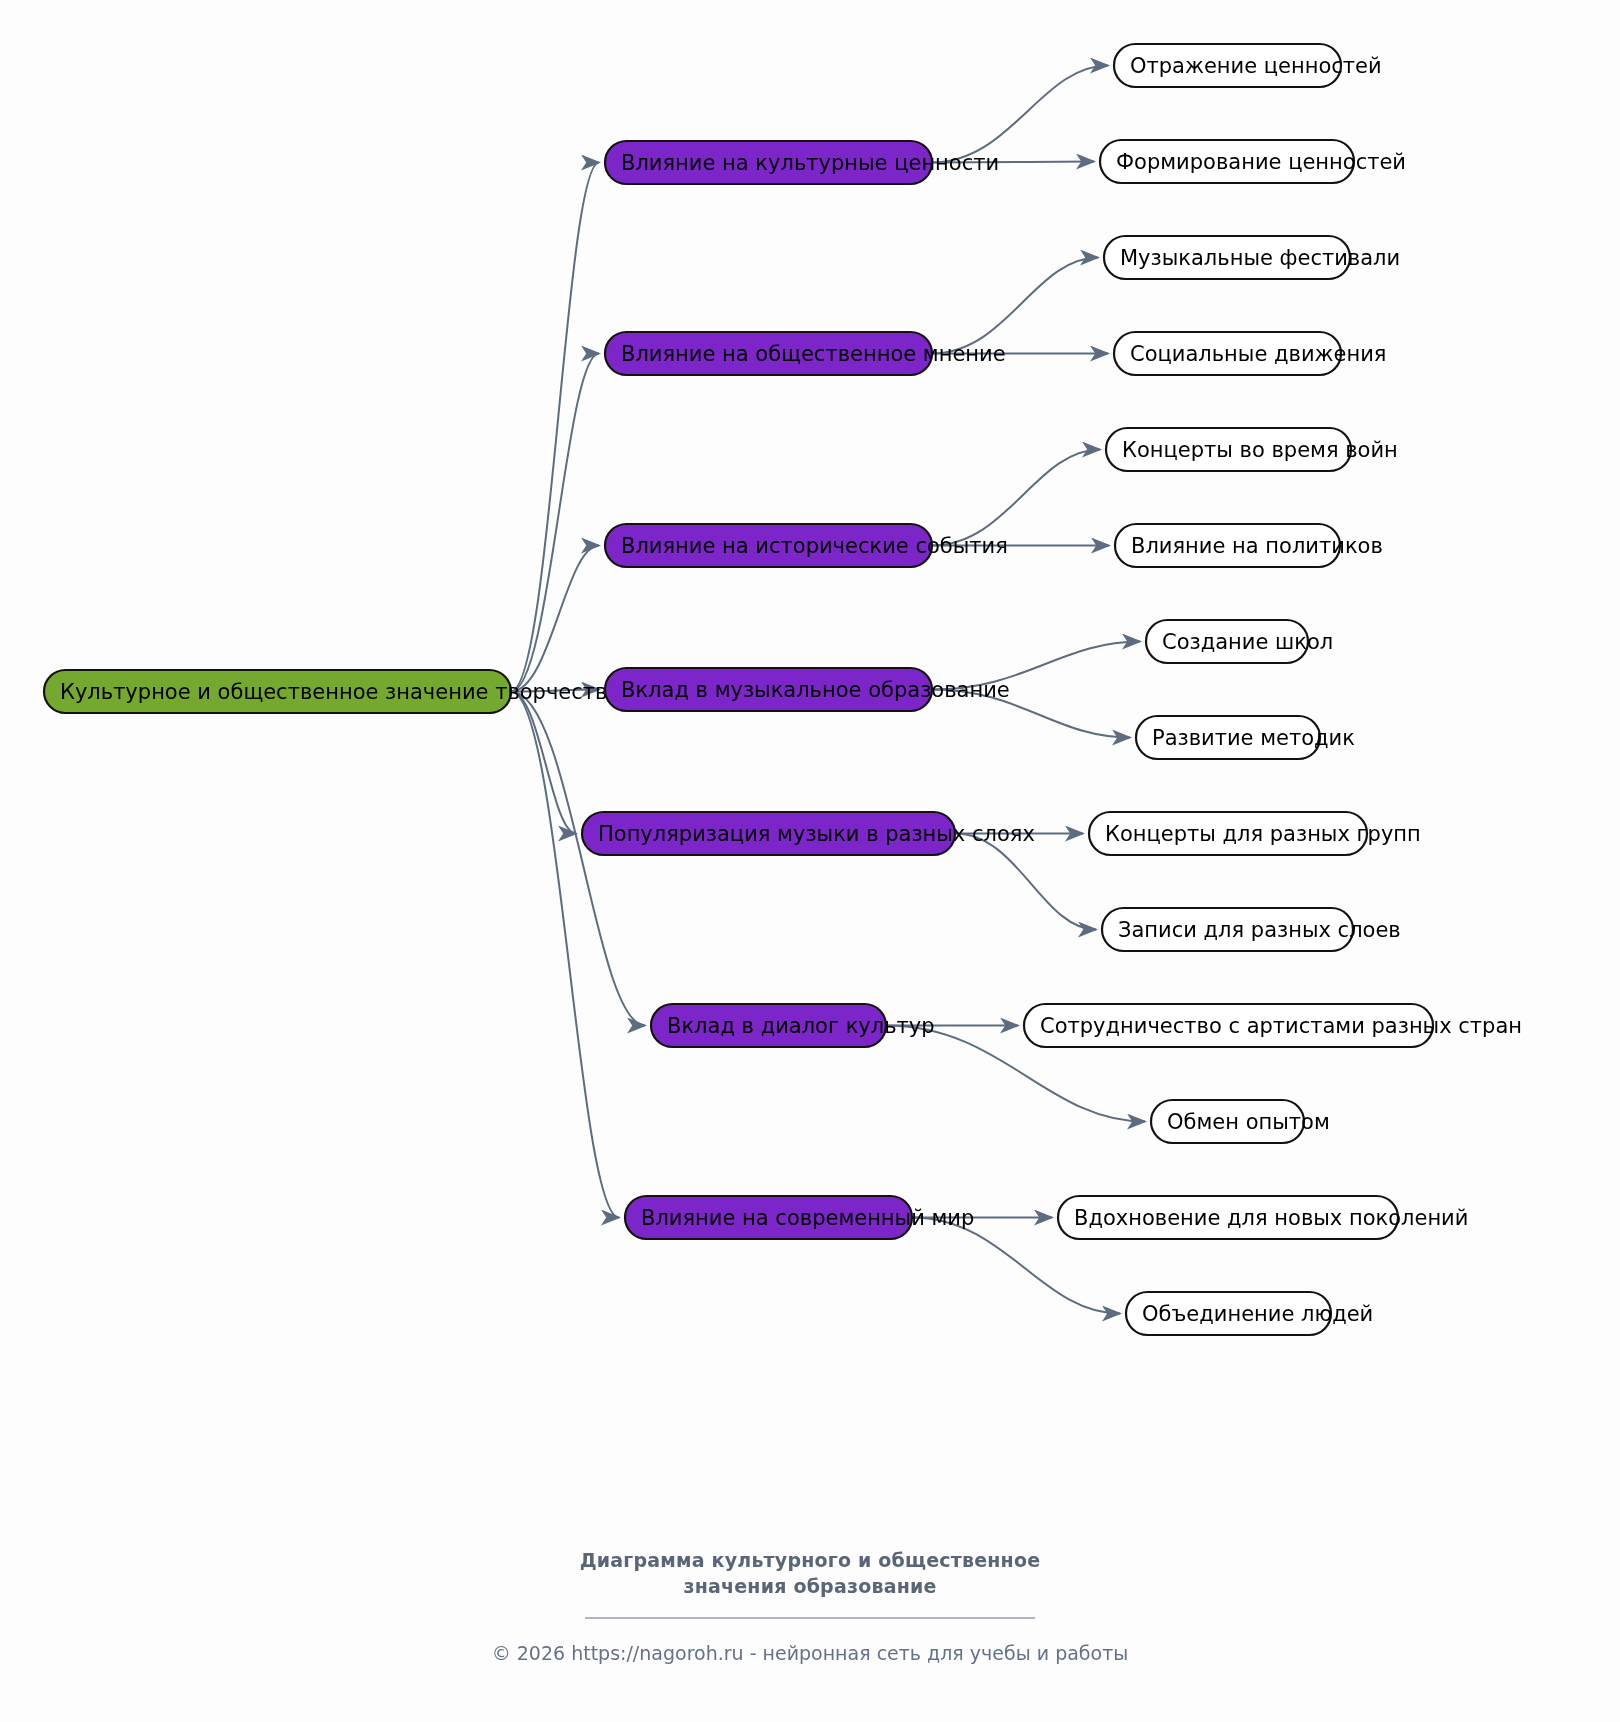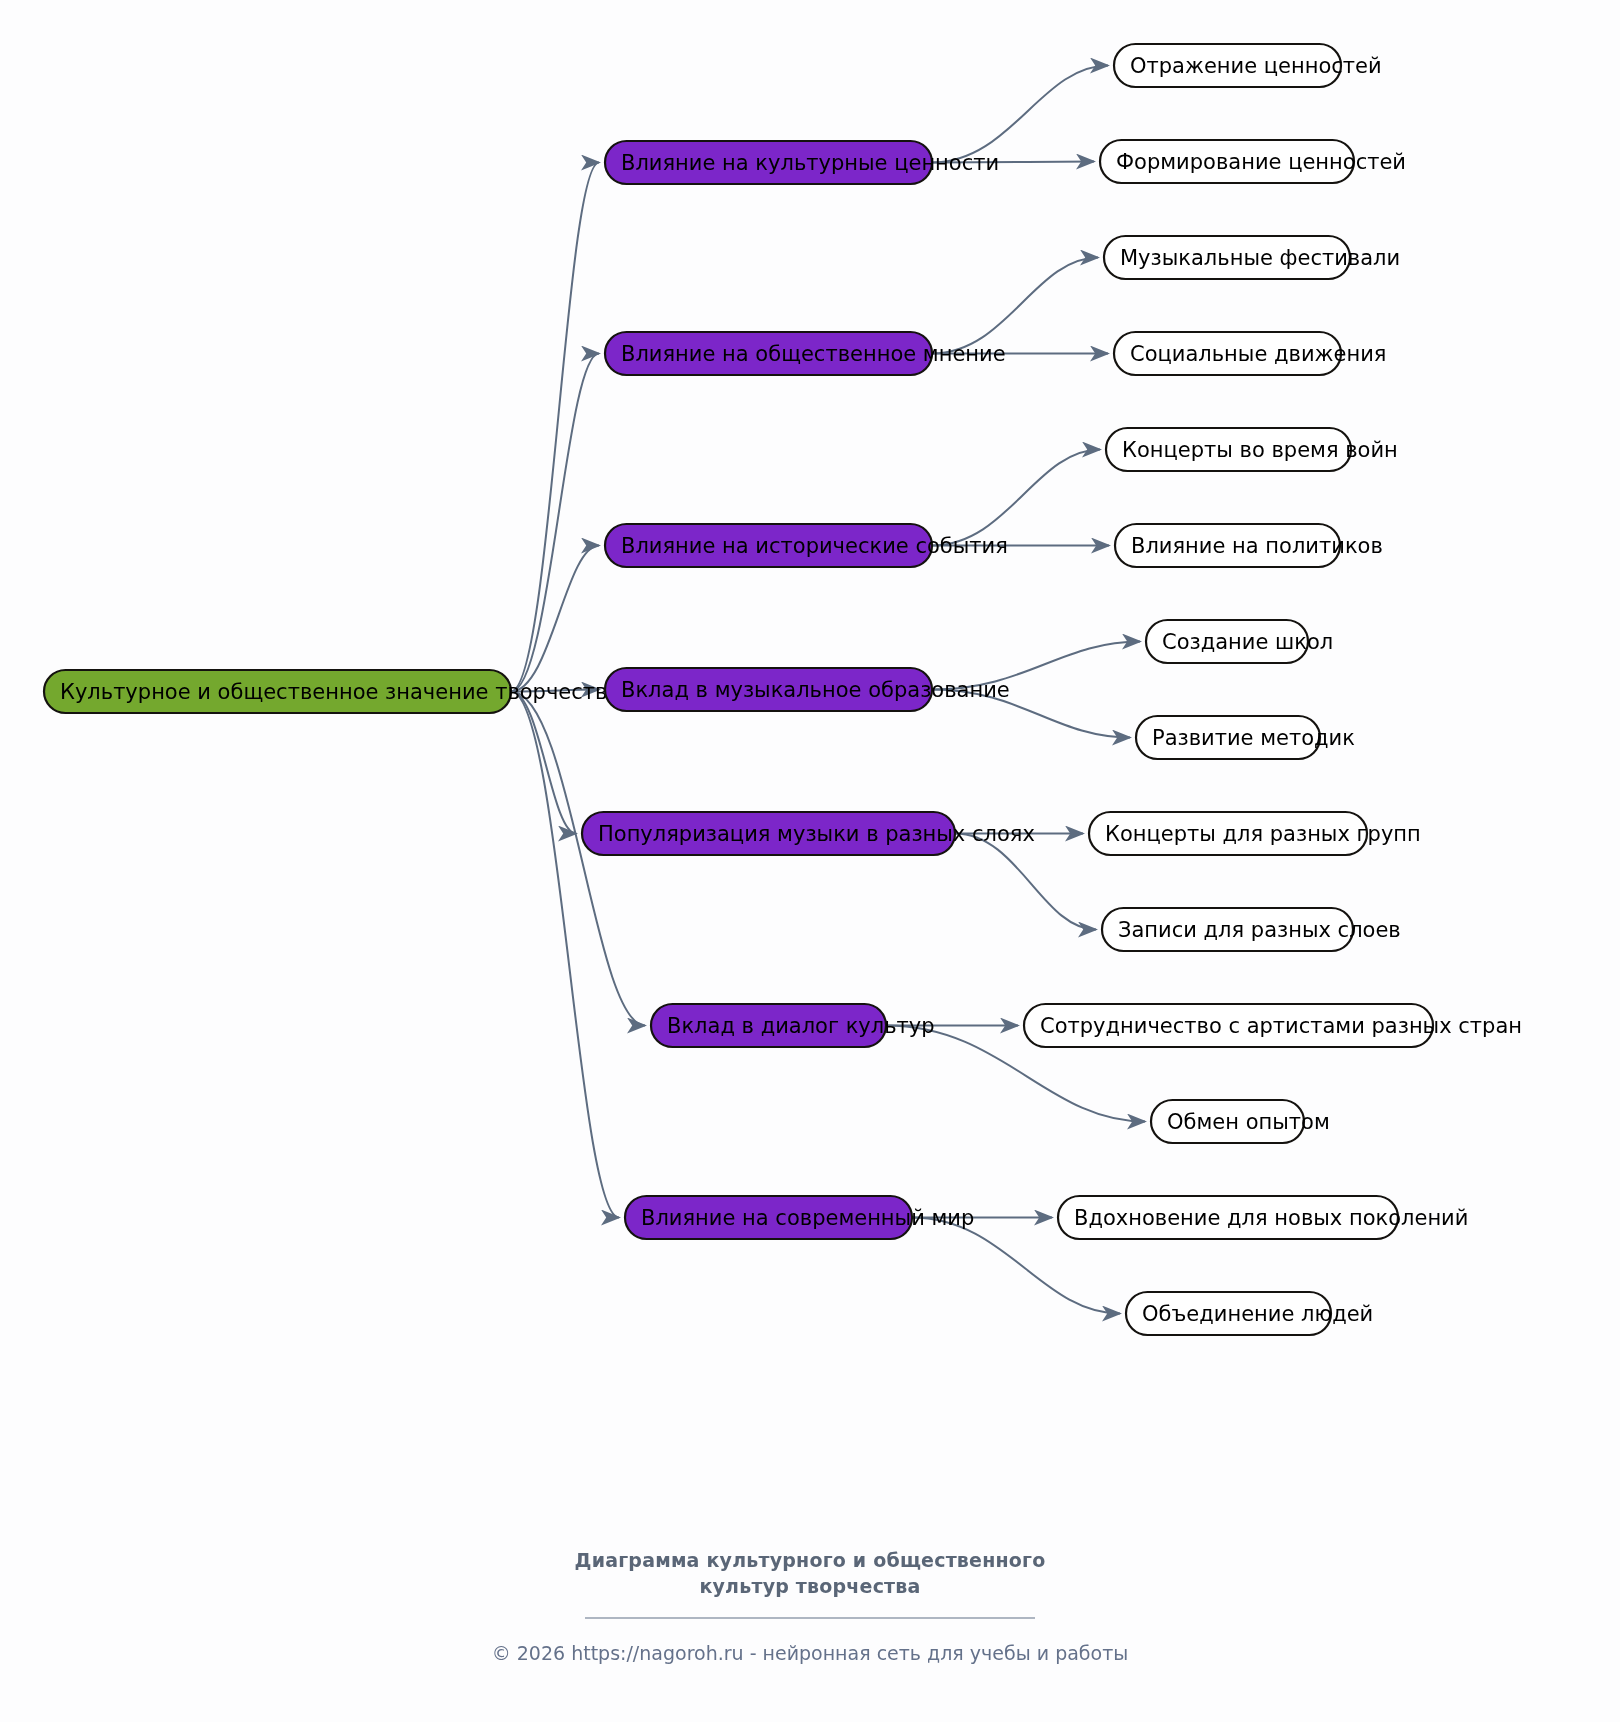--- a/index.html
+++ b/index.html
@@ -204,20 +204,20 @@
         </g>
         <g>
           <rect x="1126" y="1292" width="205" height="43" rx="21.5" ry="21.5" class="node-rect-leaf"></rect>
           <text x="1142" y="1314.5" class="node-label node-label-leaf">Объединение людей</text>
         </g>
       </g>
   </svg>
 
   <div id="footer">
     <div class="footer-title">
-      <span>Диаграмма культурного и общественного</span><br>
-      <span>культур творчества</span>
+      <span>Диаграмма культурного и общественное</span><br>
+      <span>значения образование</span>
     </div>
     <div class="footer-rule"></div>
     <div class="footer-copy">© 2026 https://nagoroh.ru - нейронная сеть для учебы и работы</div>
   </div>
 
 </div>
 
 </body></html>

